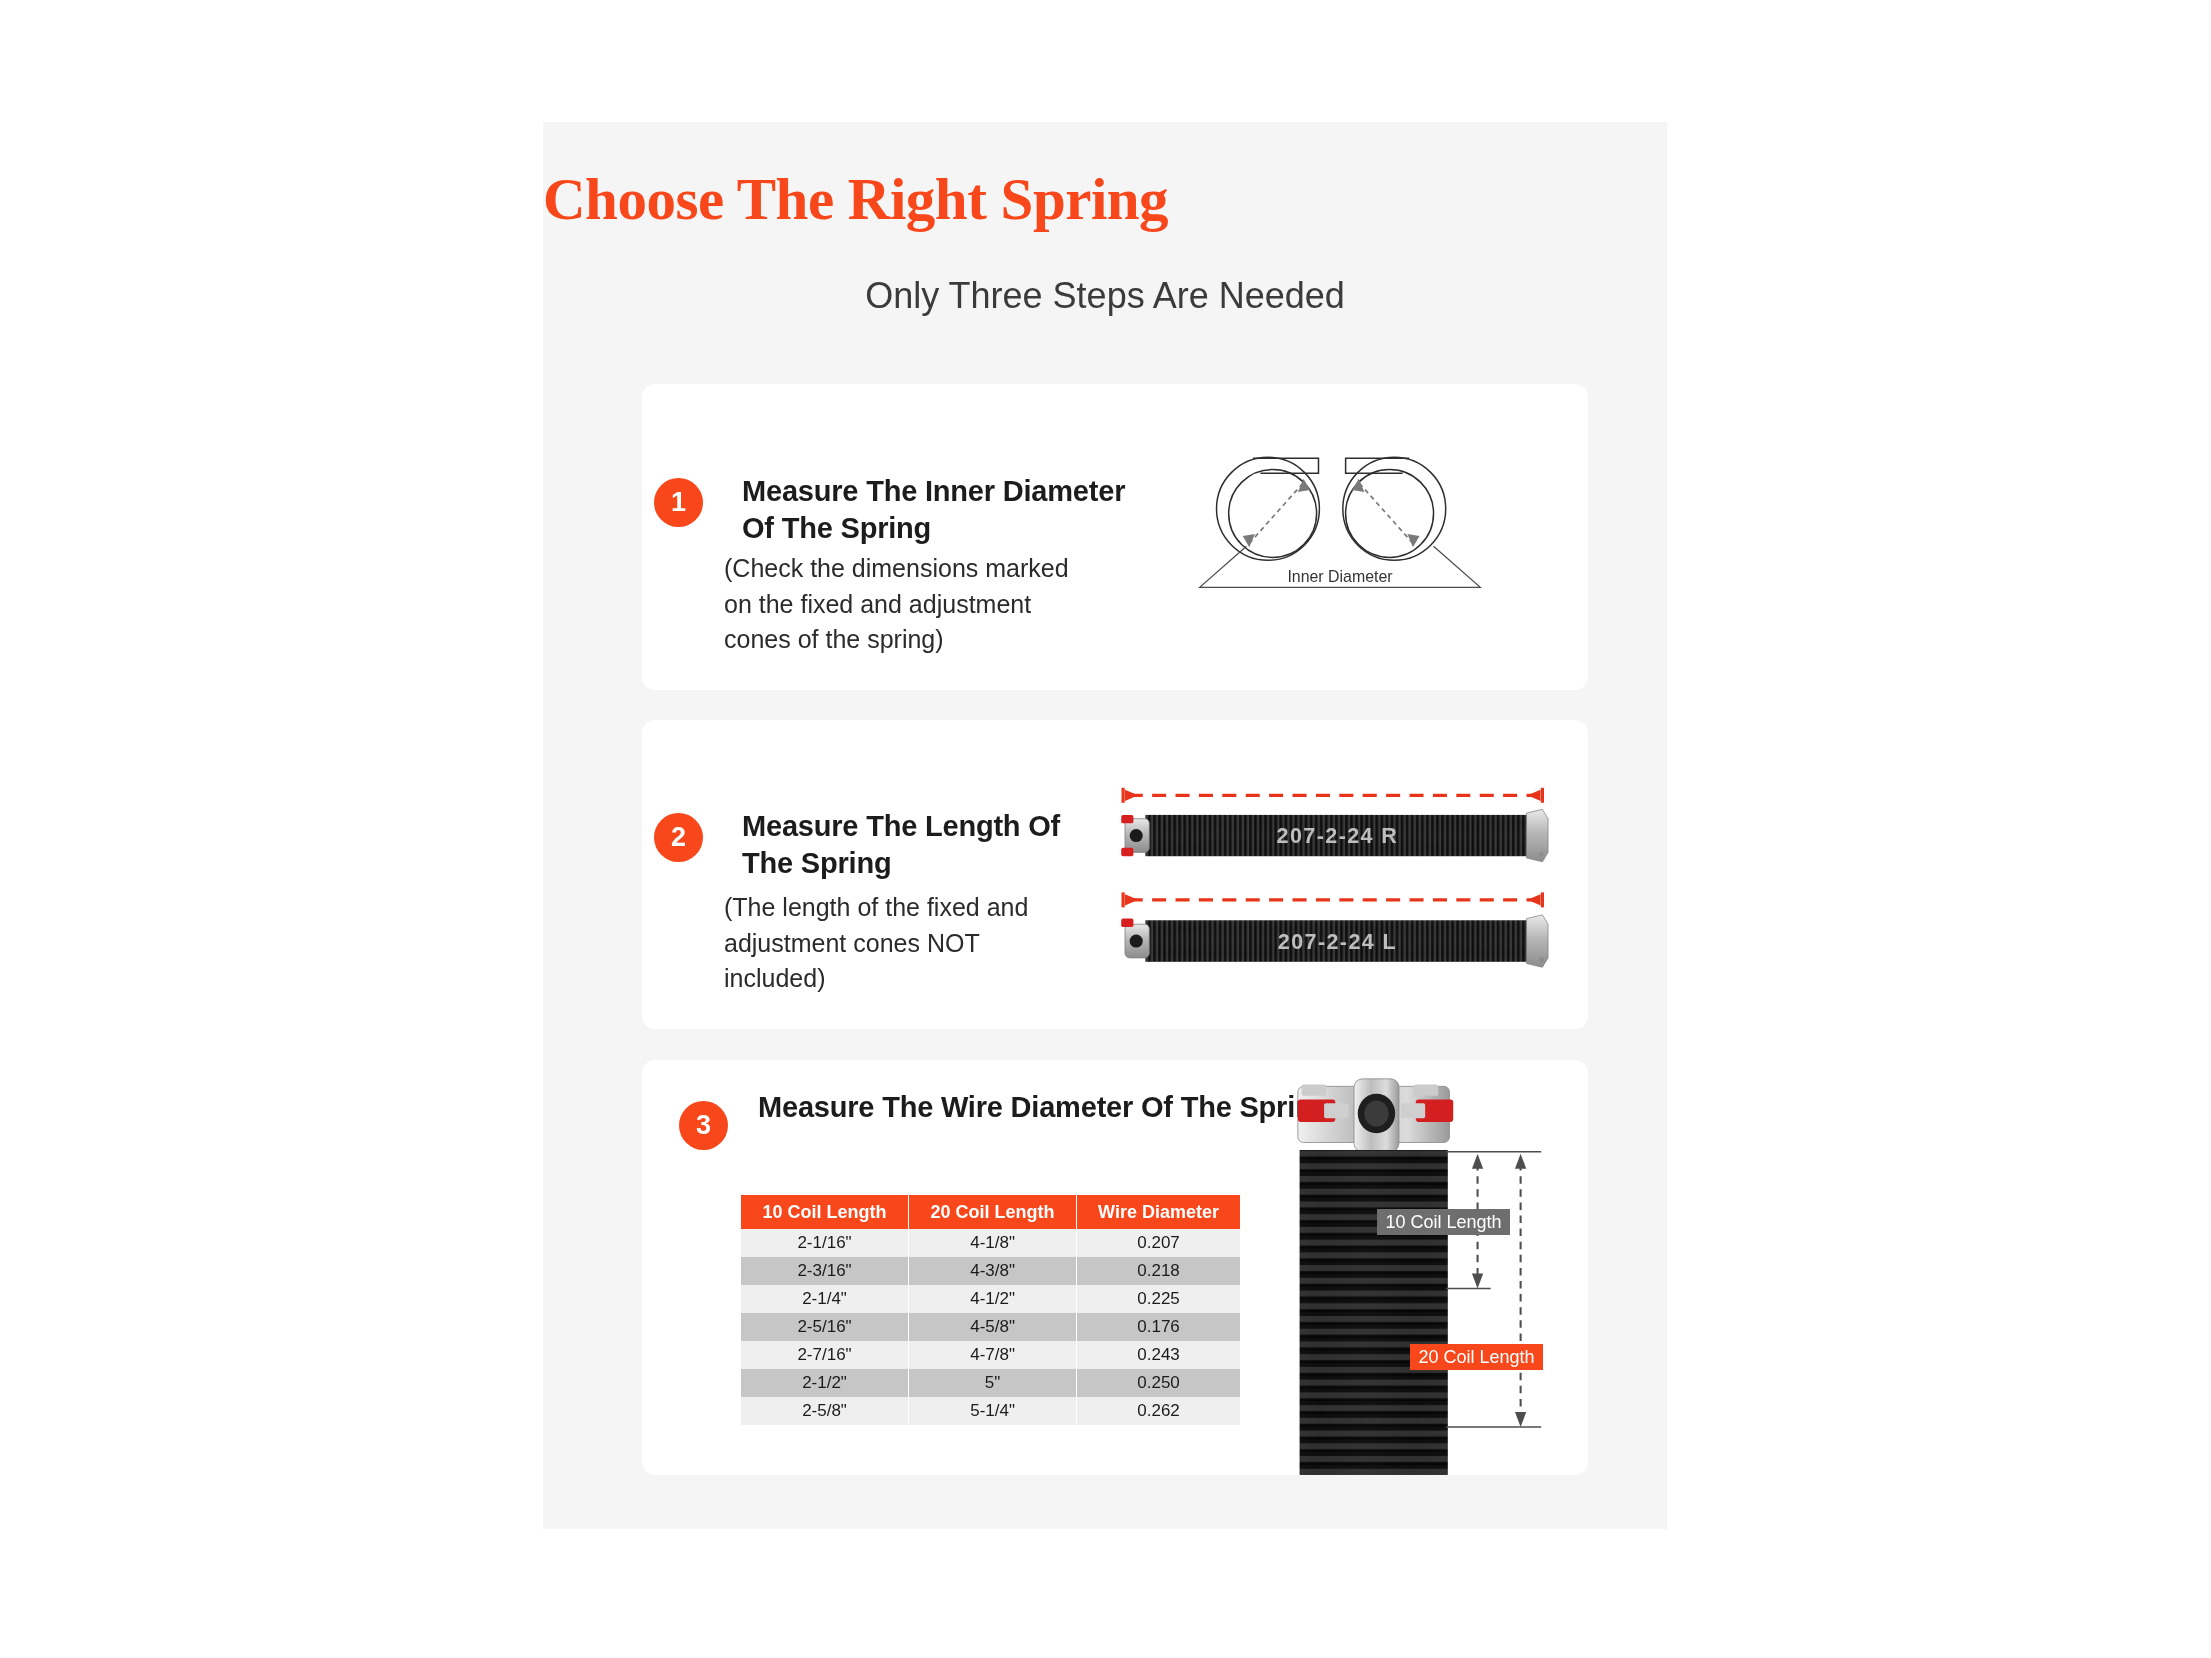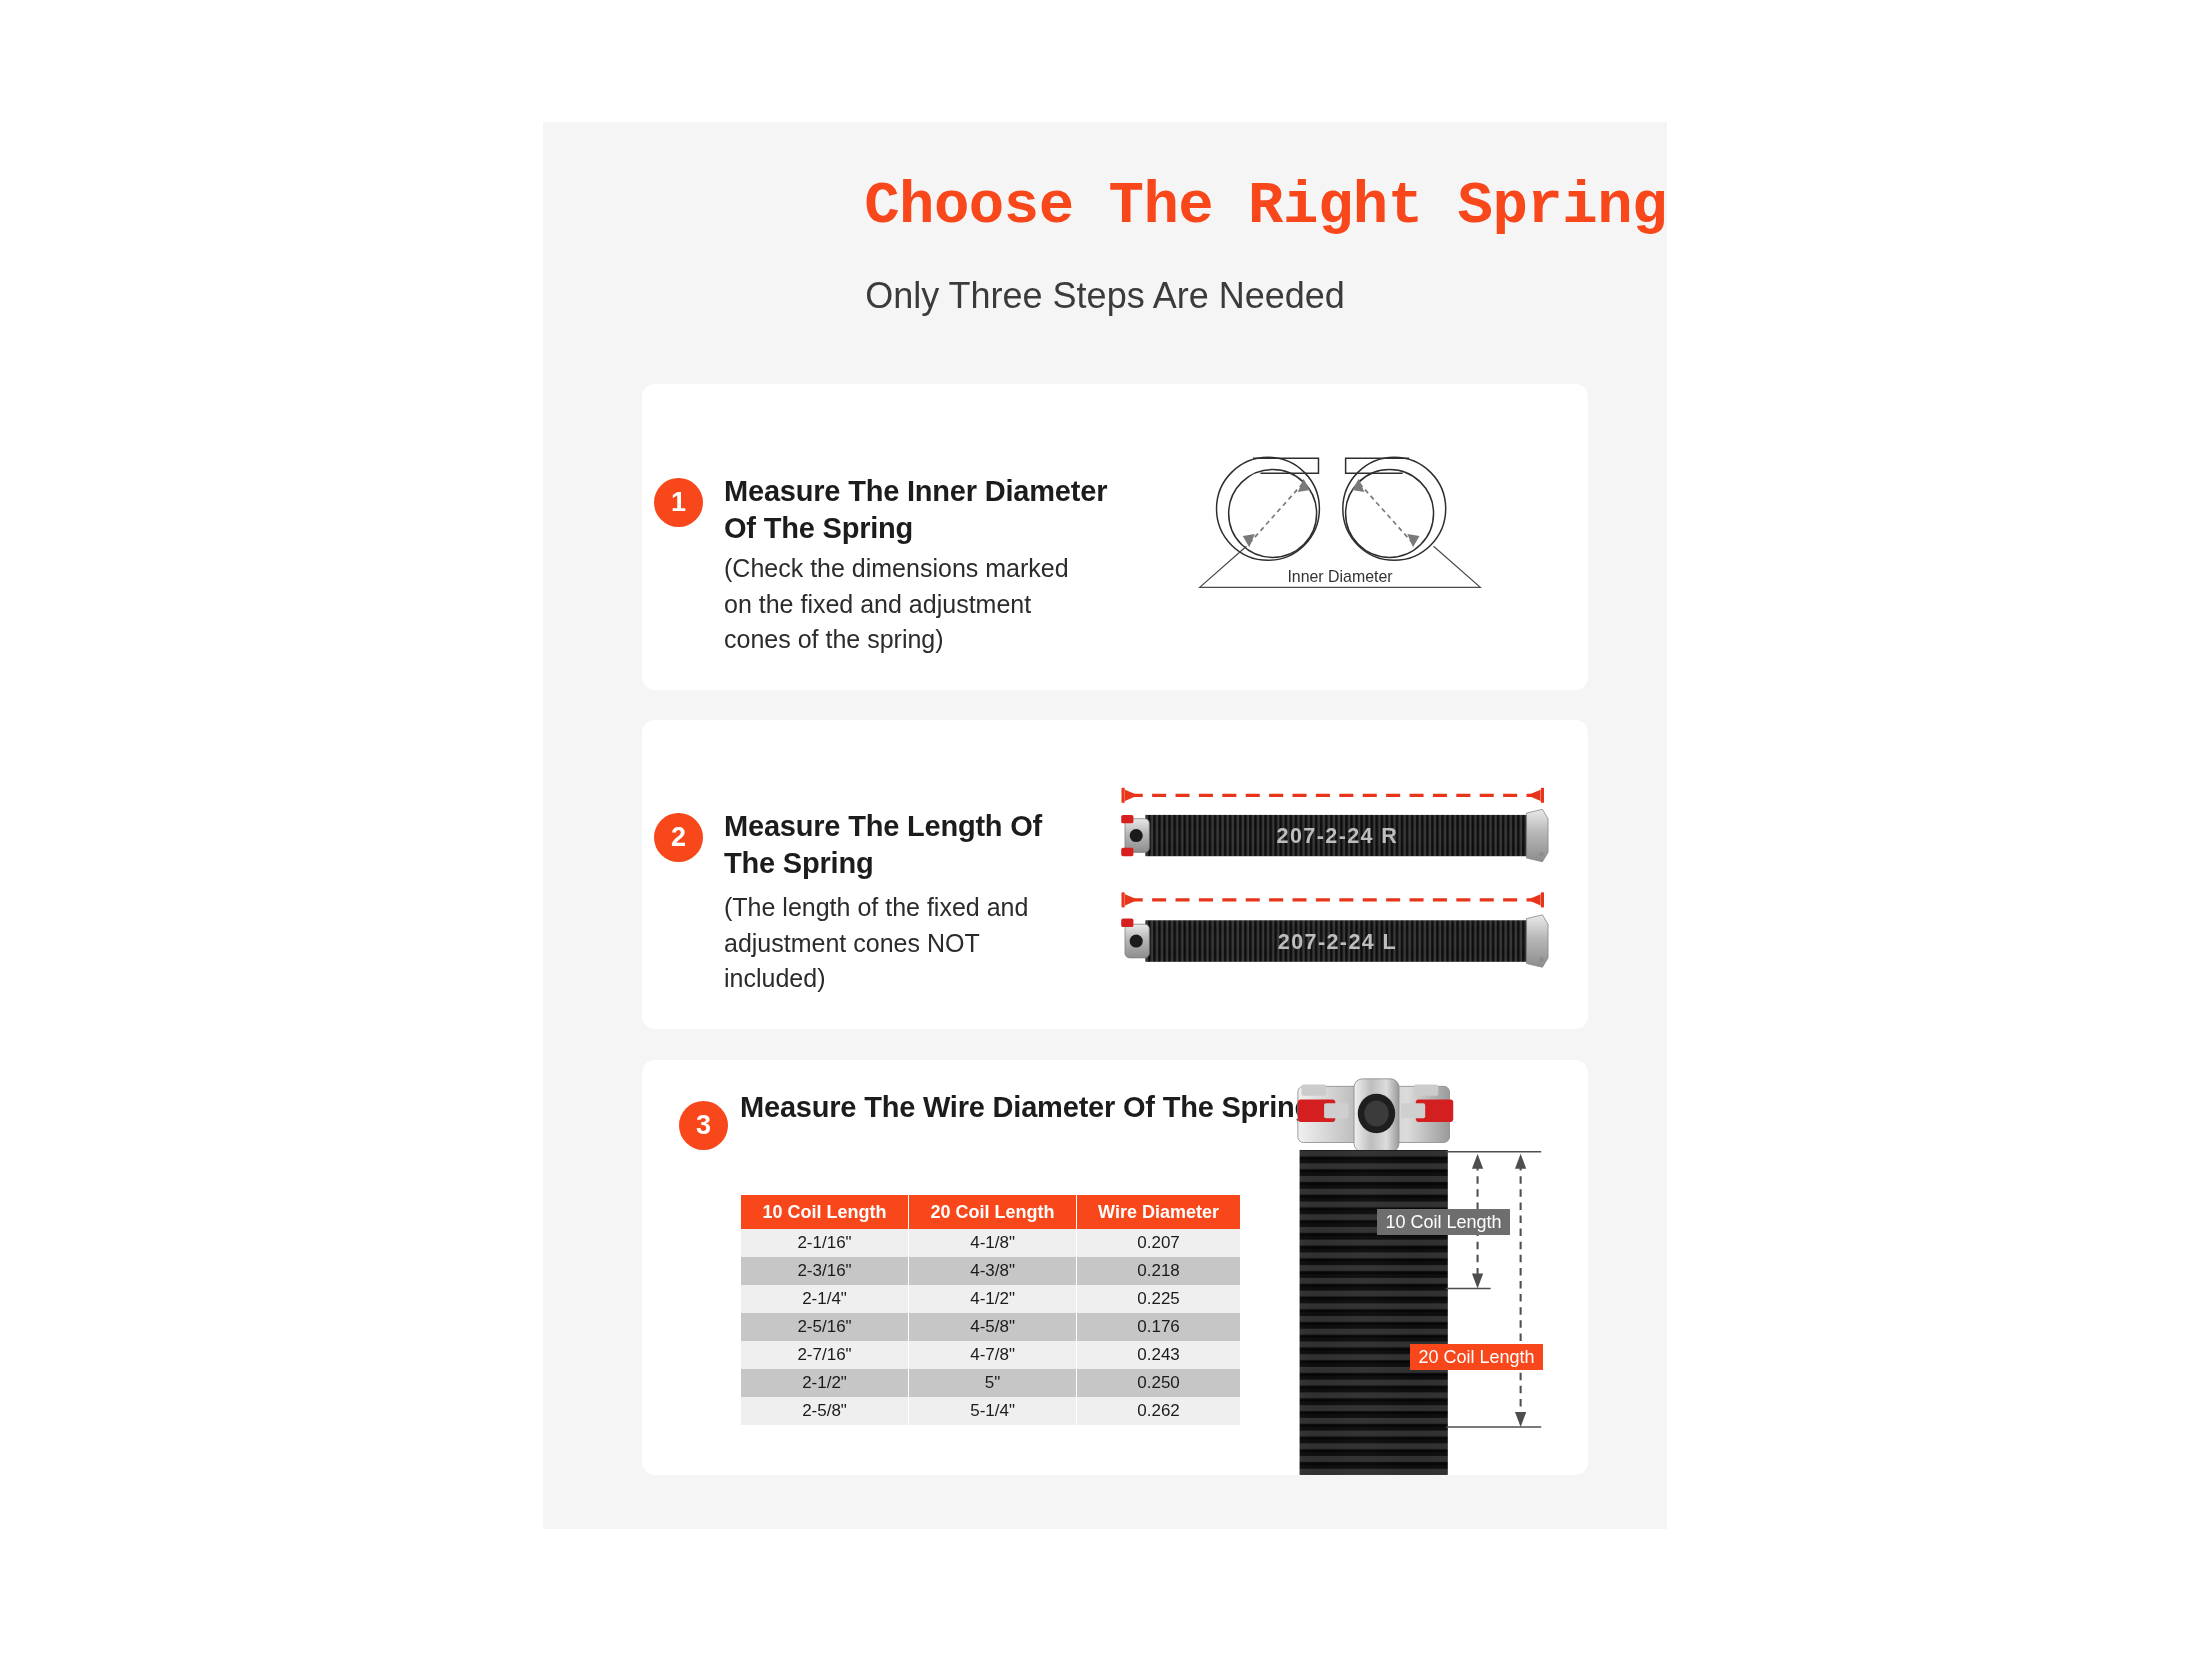--- a/index.html
+++ b/index.html
@@ -27,29 +27,29 @@
     top: 122px;
     width: 1124px;
     height: 1407px;
     background: #f5f5f5;
   }
 
   
   .title {
     position: absolute;
     left: 543px;
-    top: 176px;
+    top: 169px;
     width: 1124px;
-    text-align: right;
+    text-align: left;
     font-size: 59px;
     line-height: 1.05;
     font-weight: bold;
     letter-spacing: -0.5px;
     color: #f8471b;
-    font-family: Liberation Mono, monospace;
+    font-family: Liberation Serif, serif;
   }
   .subtitle {
     position: absolute;
     left: 543px;
     top: 275px;
     width: 1124px;
     text-align: center;
     font-size: 36px;
     color: #3b3b3b;
     font-weight: 400;
@@ -81,20 +81,21 @@
     line-height: 1;
   }
 
   .step-head {
     position: absolute;
     font-size: 29px;
     font-weight: 600;
     color: #1c1c1c;
     line-height: 1.28;
     letter-spacing: -0.2px;
+    margin-left: 18px;
   }
   .step-sub {
     position: absolute;
     font-size: 25px;
     color: #2b2b2b;
     line-height: 1.42;
     font-weight: 400;
   }
 
   

